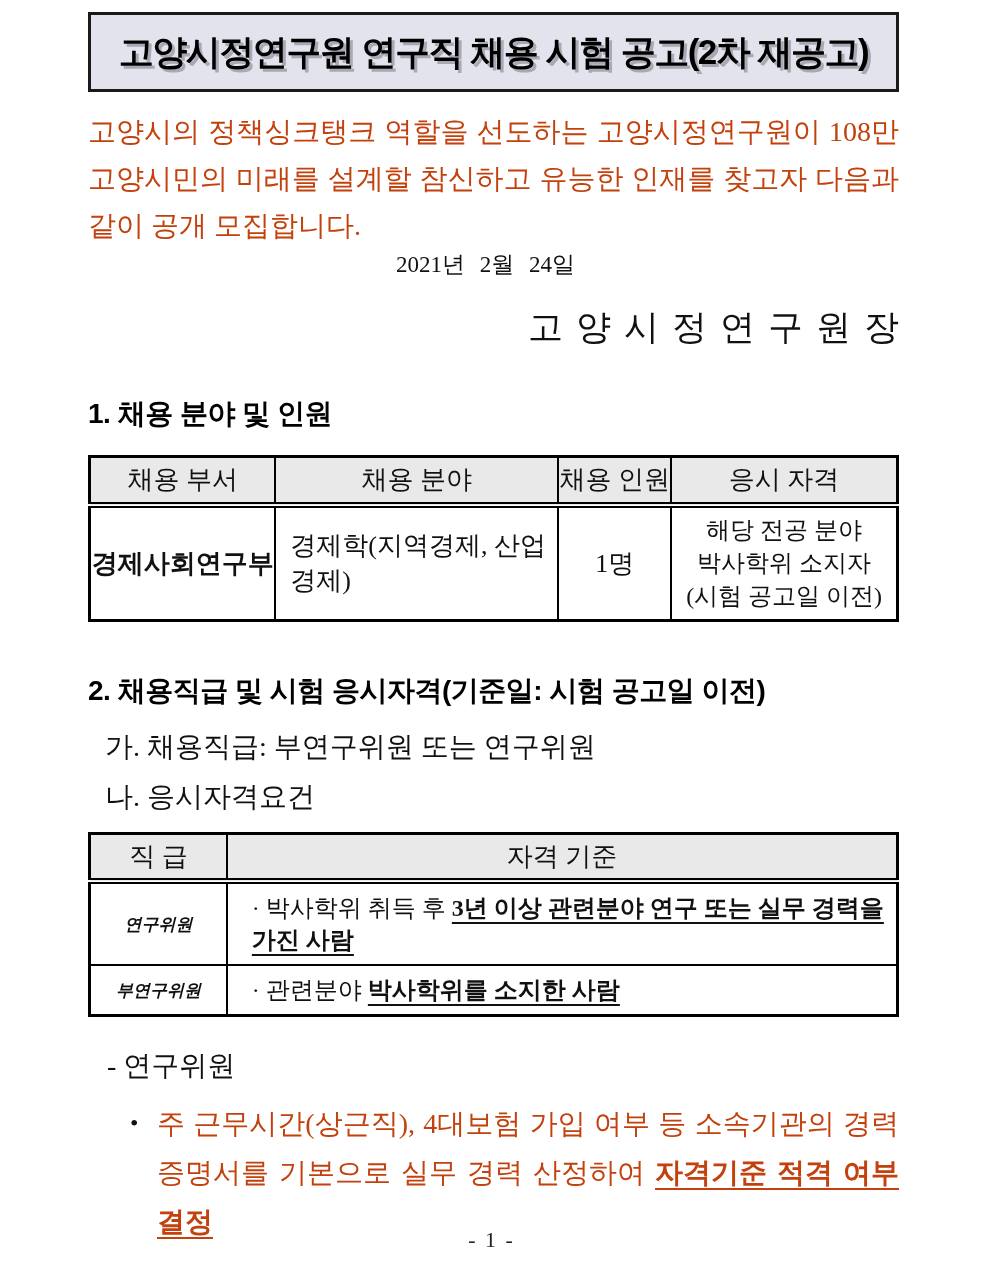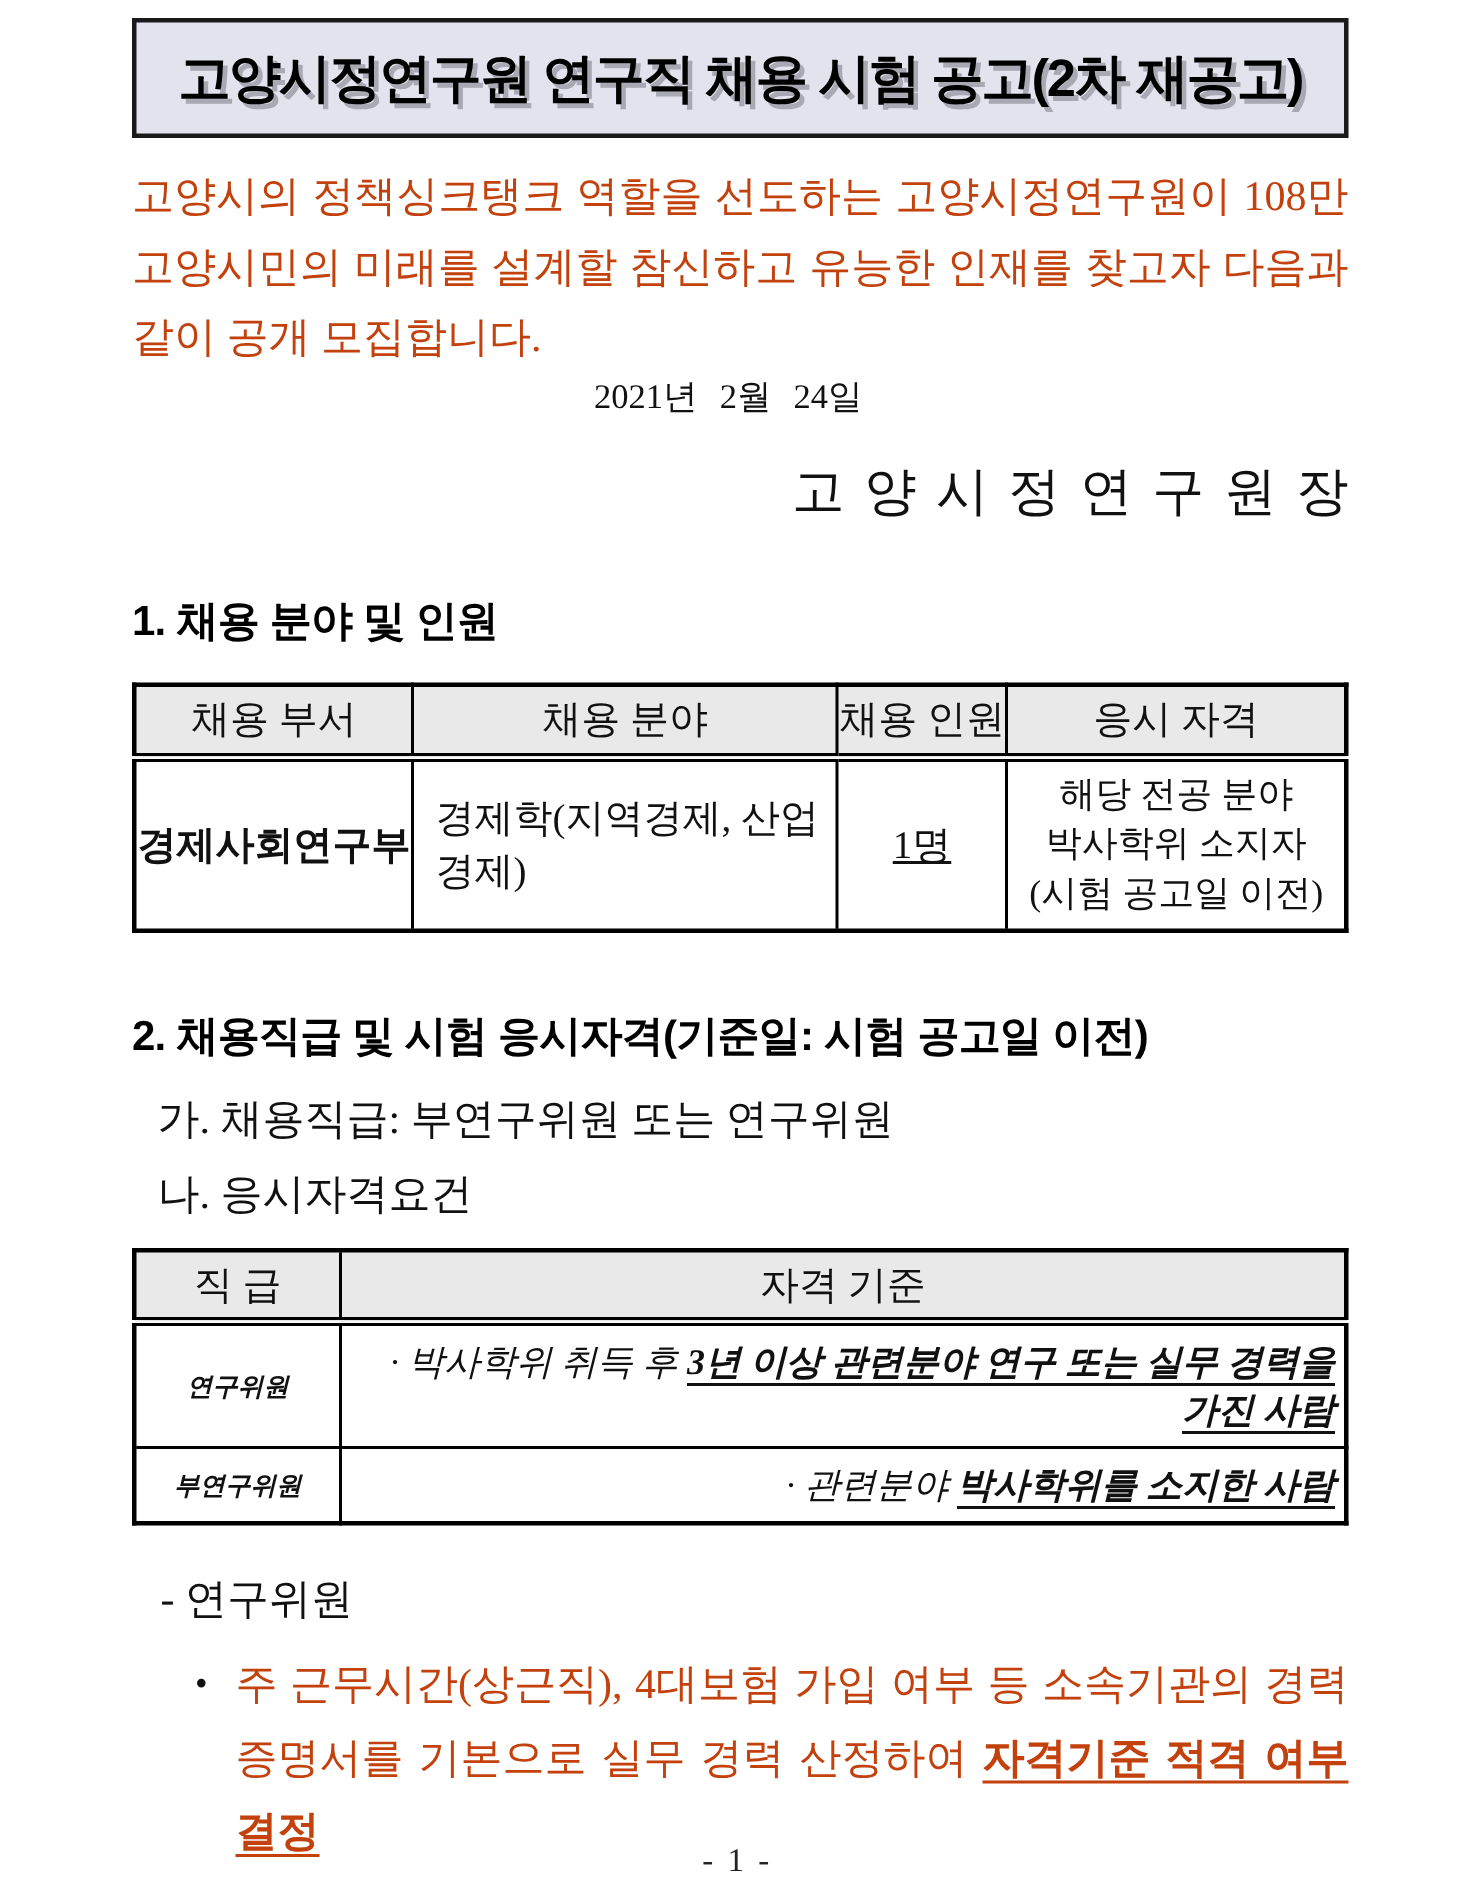--- a/index.html
+++ b/index.html
@@ -81,26 +81,26 @@
     background: #e9e9e9;
     font-weight: normal;
     font-size: 26px;
     height: 48px;
     text-align: center;
     border-bottom: 6px double #000;
   }
   .table1 td { height: 96px; font-size: 26px; }
   td.c-dept  { width: 23%; text-align: center; font-weight: bold; }
   td.c-field { width: 35%; text-align: left; padding-left: 14px; }
-  td.c-count { width: 14%; text-align: center; text-decoration: underline; }
+  td.c-count { width: 14%; text-align: center; }
   td.c-qual  { width: 28%; text-align: center; font-size: 24px; line-height: 33px; padding: 6px 2px; }
 
   .table2 td { height: 45px; font-size: 24px; }
   td.c-grade { width: 17%; text-align: center; font-weight: bold; font-size: 17px; font-style: italic; }
-  td.c-crit  { text-align: right; padding: 8px 6px 8px 24px; font-style: italic; }
+  td.c-crit  { text-align: left; padding: 8px 6px 8px 24px; }
 
   .emph {
     font-weight: bold;
     text-decoration: underline;
     text-underline-offset: 6px;
     text-decoration-thickness: 2px;
   }
 
   
   .sub-item {

